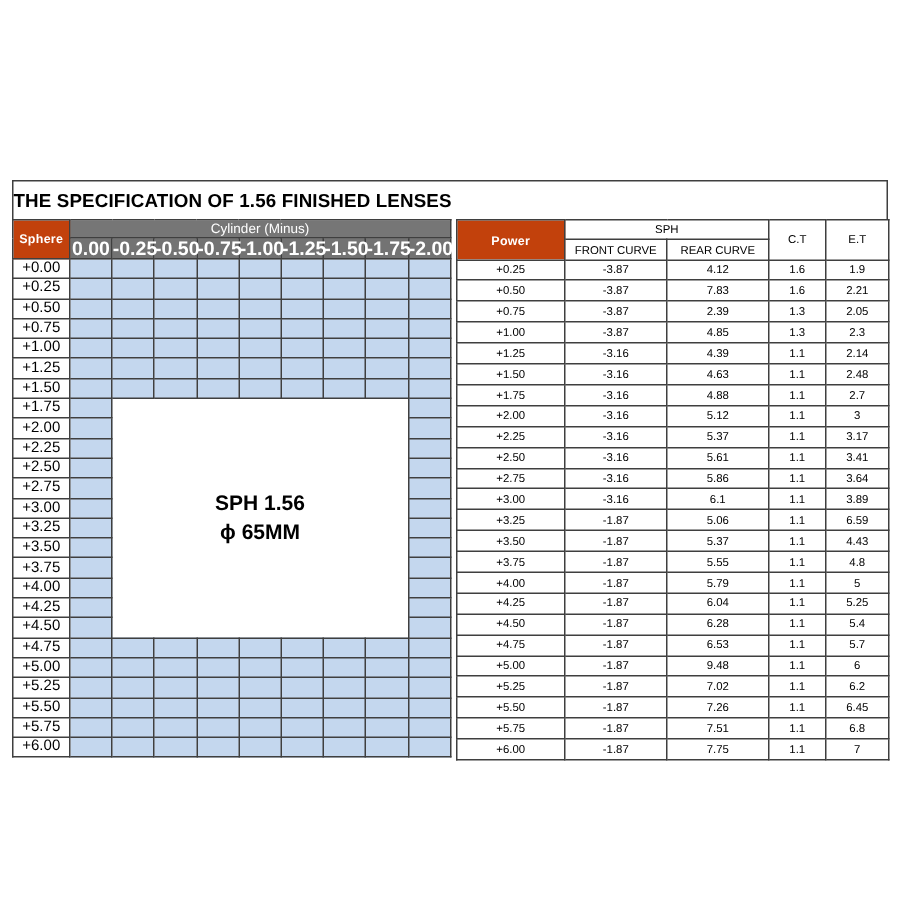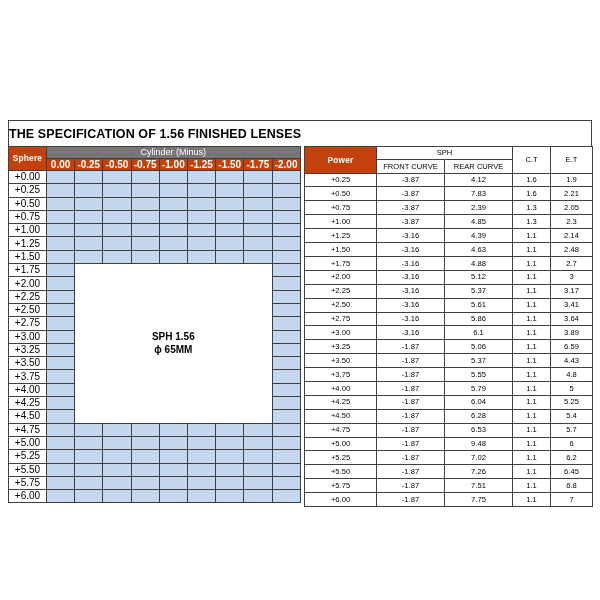--- a/index.html
+++ b/index.html
@@ -76,44 +76,44 @@
     text-align: center;
   }
   .hdr-cyl {
     background: #767676;
     color: #ffffff;
     font-weight: normal;
     font-size: 9px;
     height: 11px;
   }
   .hdr-sub {
-    background: #c2410c;
+    background: #737373;
     color: #ffffff;
     font-weight: bold;
-    font-size: 10px;
+    font-size: 13px;
     height: 11px;
   }
   .hdr-plain {
     background: #ffffff;
     color: #000000;
     font-weight: normal;
     font-size: 7.6px;
   }
 
   
   .sphere-cell {
     background: #ffffff;
     font-size: 10px;
   }
   .cyl-cell {
     background: #c4d7ee;
   }
   .merged-center {
     background: #ffffff;
-    font-size: 10px;
+    font-size: 14px;
     font-weight: bold;
     line-height: 1.35;
     text-align: center;
     vertical-align: middle;
   }
   .merged-center .l2 { display: block; }
 
   
   .r-cell { font-size: 7.6px; height: 12.9px; }
 </style>

